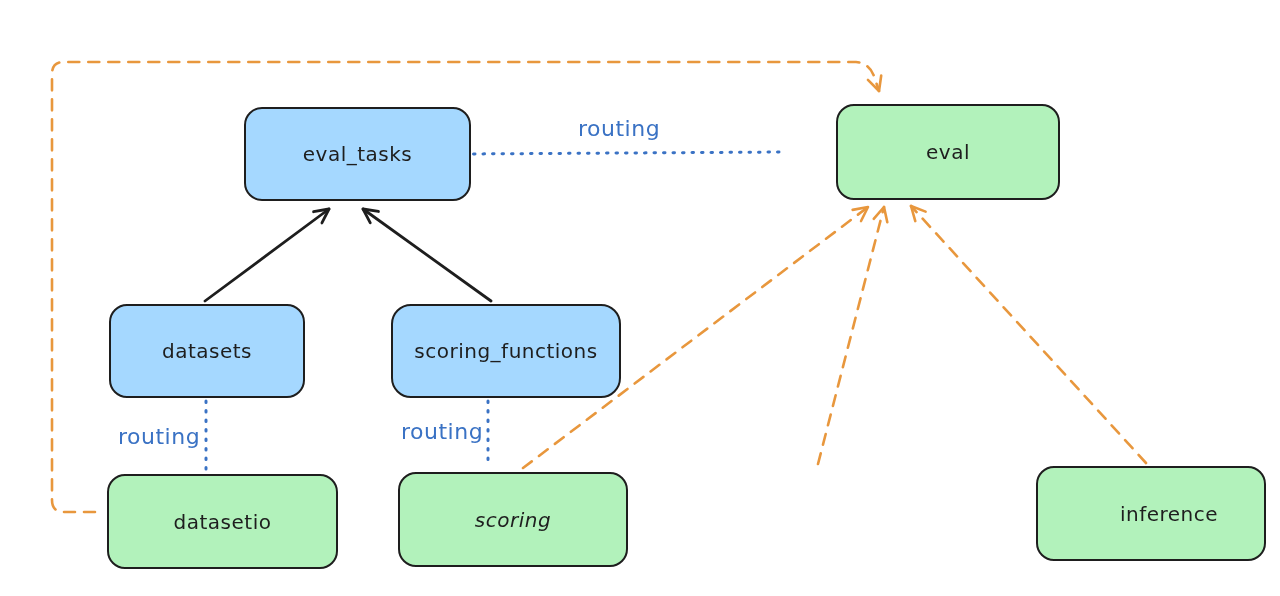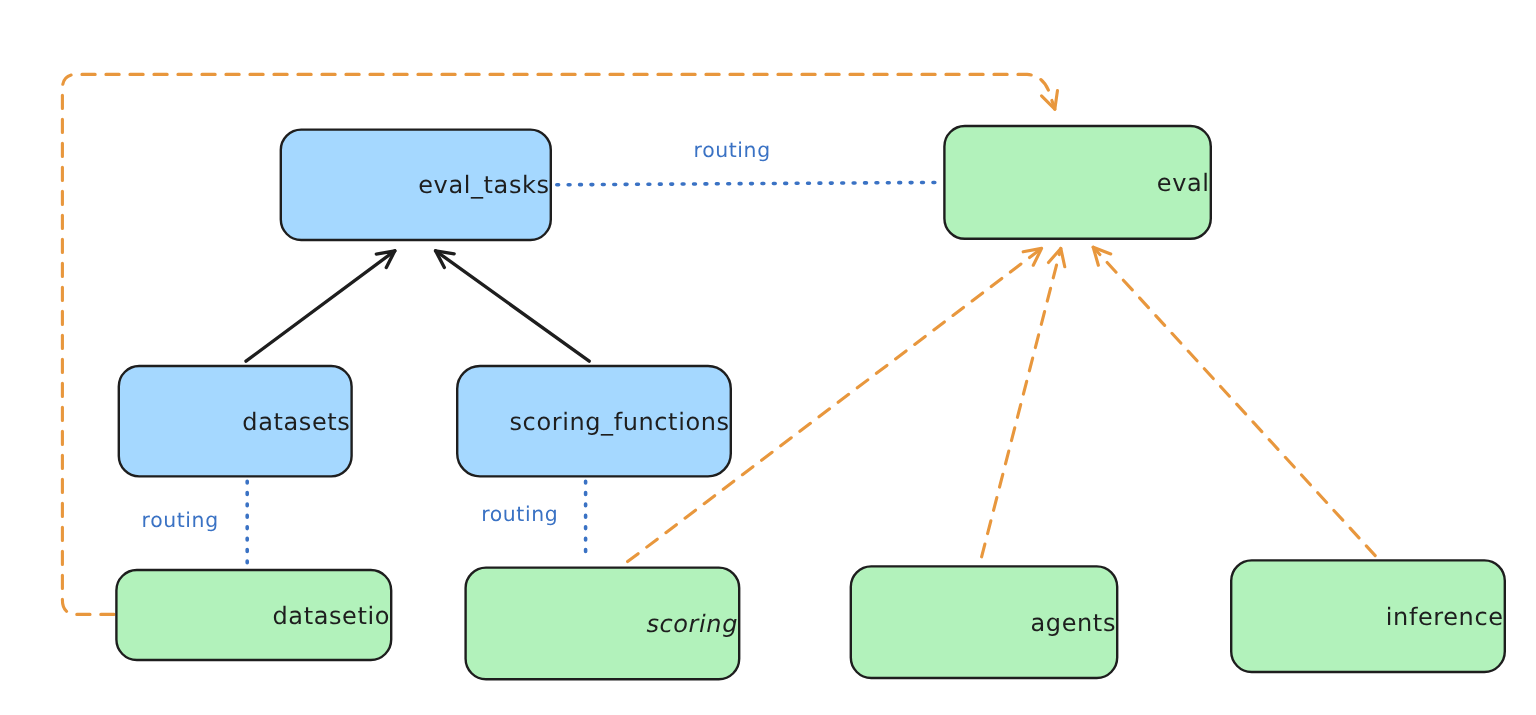--- a/index.html
+++ b/index.html
@@ -49,31 +49,32 @@
     stroke-linecap: round;
   }
   .ah-orange-stroke { fill: none; stroke: var(--dash-orange); stroke-width: 2.6; stroke-linecap: round; stroke-linejoin: round; }
   .ah-black-stroke  { fill: none; stroke: var(--stroke); stroke-width: 2.8; stroke-linecap: round; stroke-linejoin: round; }
   .node {
     position: absolute;
     border: 2.5px solid var(--stroke);
     border-radius: 18px;
     display: flex;
     align-items: center;
-    justify-content: flex-end;
+    justify-content: center;
     font-size: 20px;
     color: var(--stroke);
     letter-spacing: 0.5px;
+    margin-left: 11px;
   }
   .node-registry { background: var(--registry-fill); }
   .node-provider { background: var(--provider-fill); }
   .edge-label {
     position: absolute;
     color: var(--routing-blue);
-    font-size: 17px;
+    font-size: 22px;
     letter-spacing: 0.5px;
     white-space: nowrap;
   }
 </style>
 </head>
 <body>
 
 <div class="canvas">
 
   <svg class="edges" viewBox="0 0 1280 596" xmlns="http://www.w3.org/2000/svg">
@@ -103,31 +104,28 @@
   <div class="node node-registry" style="left:233px; top:107px; width:227px; height:94px;">
     <span>eval_tasks</span>
   </div>
   <div class="node node-registry" style="left:98px; top:304px; width:196px; height:94px;">
     <span>datasets</span>
   </div>
   <div class="node node-registry" style="left:380px; top:304px; width:230px; height:94px;border-radius:20px;">
     <span>scoring_functions</span>
   </div>
 
-  <div class="node node-provider" style="left:786px; top:104px; width:224px; height:96px;">
+  <div class="node node-provider" style="left:825px; top:104px; width:224px; height:96px;">
     <span>eval</span>
   </div>
-  <div class="node node-provider" style="left:96px; top:474px; width:231px; height:77px;">
+  <div class="node node-provider" style="left:96px; top:474px; width:231px; height:95px;">
     <span>datasetio</span>
   </div>
   <div class="node node-provider" style="left:387px; top:472px; width:230px; height:95px;font-style:italic;">
     <span>scoring</span>
-  </div>
-  <div class="node node-provider" style="left:708px; top:471px; width:224px; height:95px;">
-    <span>agents</span>
   </div>
   <div class="node node-provider" style="left:1025px; top:466px; width:230px; height:95px;padding-left:36px;">
     <span>inference</span>
   </div>
 
   <div class="edge-label" style="left:578px; top:116px;">routing</div>
   <div class="edge-label" style="left:118px; top:424px;">routing</div>
   <div class="edge-label" style="left:401px; top:419px;">routing</div>
 
 </div>

